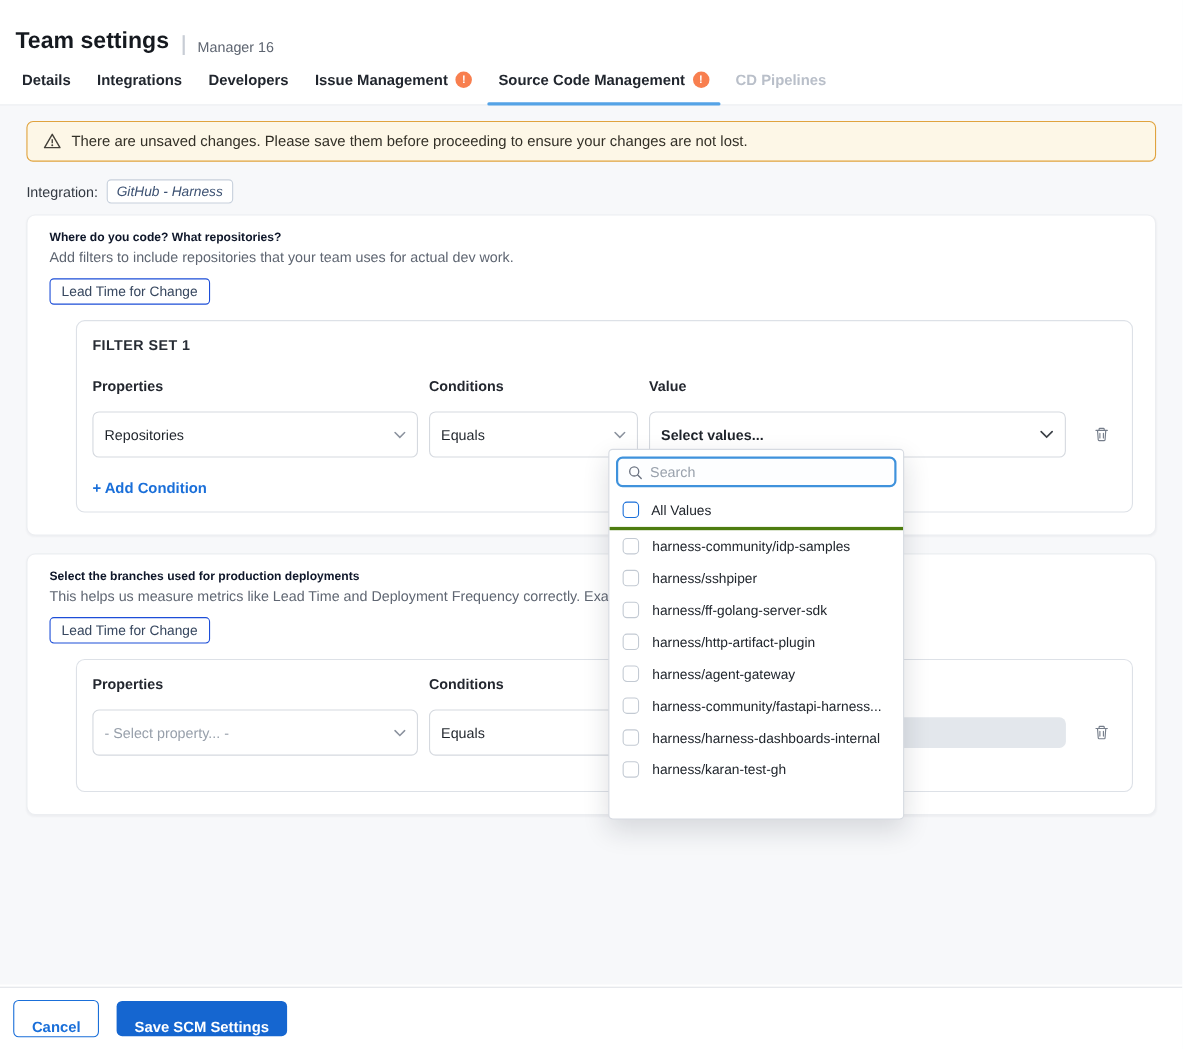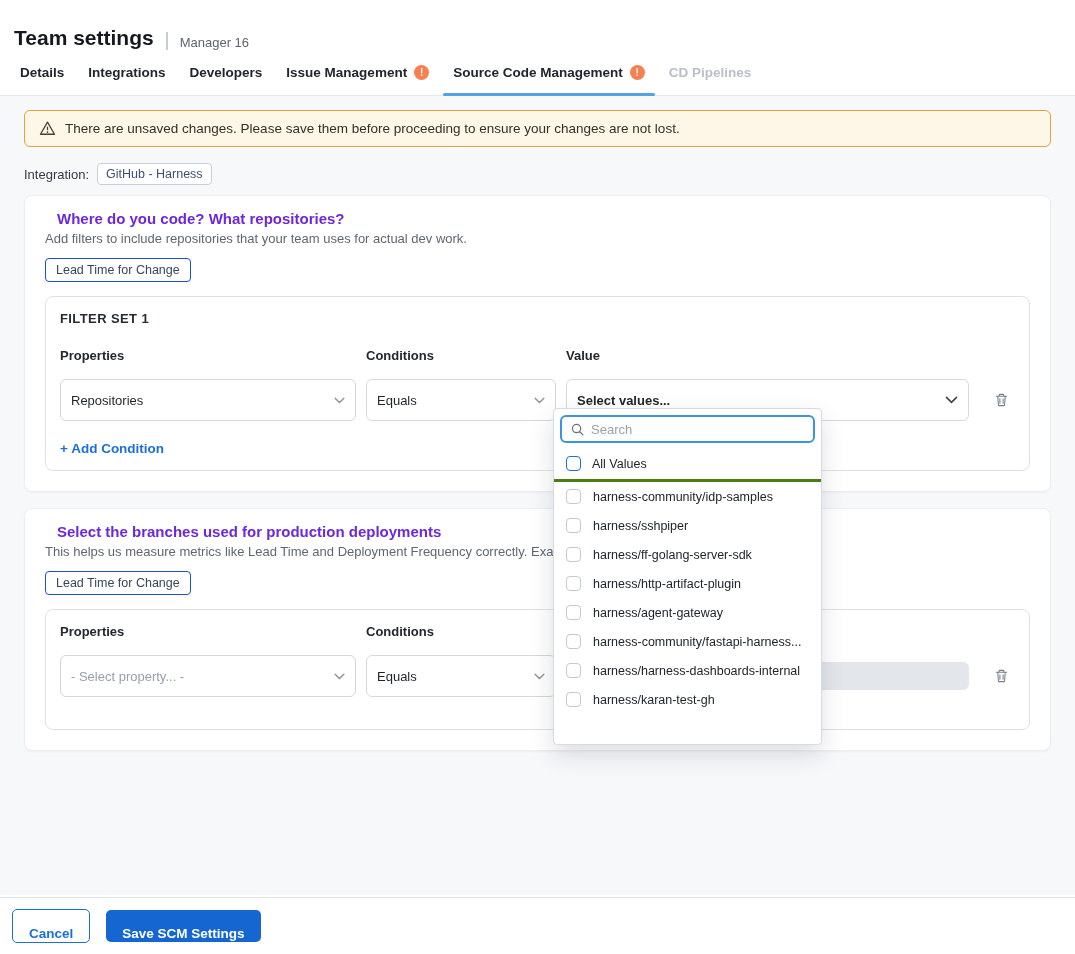--- a/index.html
+++ b/index.html
@@ -22,28 +22,28 @@
   .tab.disabled { color:#b9bfc9; }
   .badge { width:15px; height:15px; border-radius:50%; background:var(--badge); color:#fff;
            font-size:10px; font-weight:700; display:flex; align-items:center; justify-content:center; }
   
   .content { background:#f7f8fa; height:799px; padding:14px 24px 0; }
   .banner { display:flex; align-items:center; gap:9px; border:1px solid var(--banner-border);
             background:var(--banner-bg); border-radius:6px; padding:9px 14px; font-size:13.5px;
             color:#333027; margin-bottom:16px; }
   .integration-row { display:flex; align-items:center; gap:8px; font-size:13px; color:#343a43; margin-bottom:10px; }
   .chip { border:1px solid #c7d0dc; border-radius:4px; background:#fff; padding:3px 8px;
-          font-size:12.5px; color:#3c5172; }
+          font-size:12.5px; color:#3c5172;font-style:italic; }
   .card { background:#fff; border:1px solid #eceef1; border-radius:8px; padding:14px 20px 20px;
           margin-bottom:16px; box-shadow:0 1px 2px rgba(16,24,40,.04); }
-  .card h2 { margin:0 12px 4px; font-size:15px; font-weight:700; color:#6d28d9; }
+  .card h2 { margin:0 0 4px; font-size:11px; font-weight:700; color:#0f172a; }
   .card .desc { margin:0 0 12px; font-size:13px; color:#5f6672; }
   .tag { display:inline-block; border:1px solid #1d4ed8; border-radius:4px; background:#fff;
          padding:4px 10px; font-size:12.5px; color:#37475f; margin-bottom:14px; }
-  .filter-set { border:1px solid #dde1e7; border-radius:8px; padding:14px; }
+  .filter-set { border:1px solid #dde1e7; border-radius:8px; padding:14px;margin-left:24px; }
   .fs-title { font-size:13px; font-weight:700; letter-spacing:.4px; color:#272c34; margin-bottom:22px; }
   .cols, .frow { display:flex; align-items:center; }
   .cols { margin-bottom:16px; }
   .col-label { font-size:13px; font-weight:700; color:#23272f; }
   .w-prop { width:296px; margin-right:10px; }
   .w-cond { width:190px; margin-right:10px; }
   .w-val  { flex:1; }
   .select { height:42px; border:1px solid #d5d9df; border-radius:6px; background:#fff;
             display:flex; align-items:center; justify-content:space-between; gap:8px;
             padding:0 10px; font-size:13px; color:#1f242b; cursor:pointer; }

